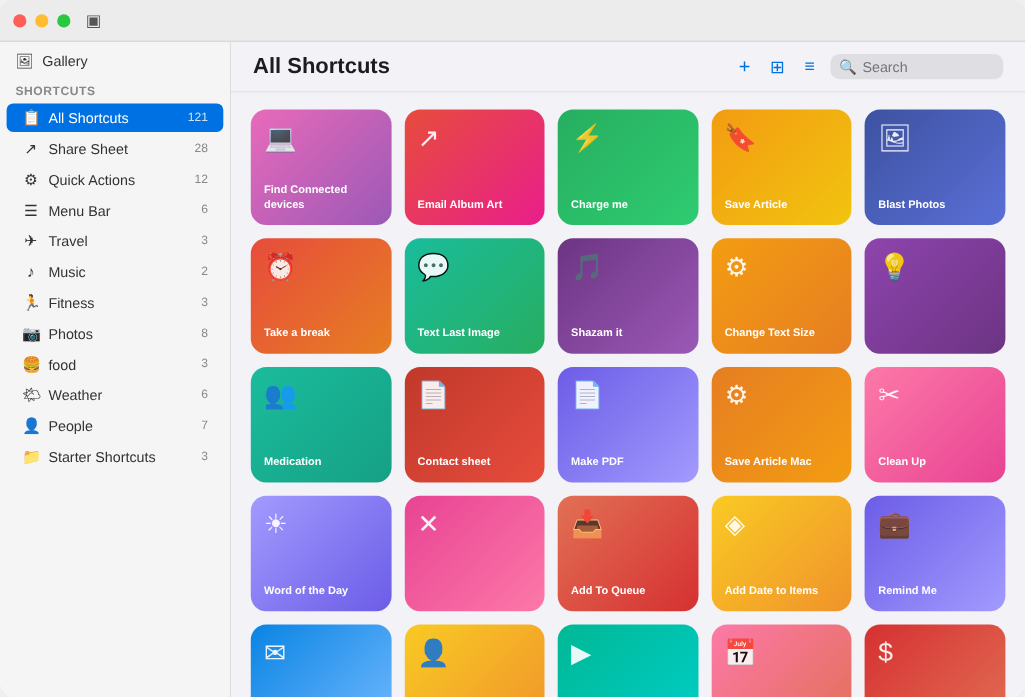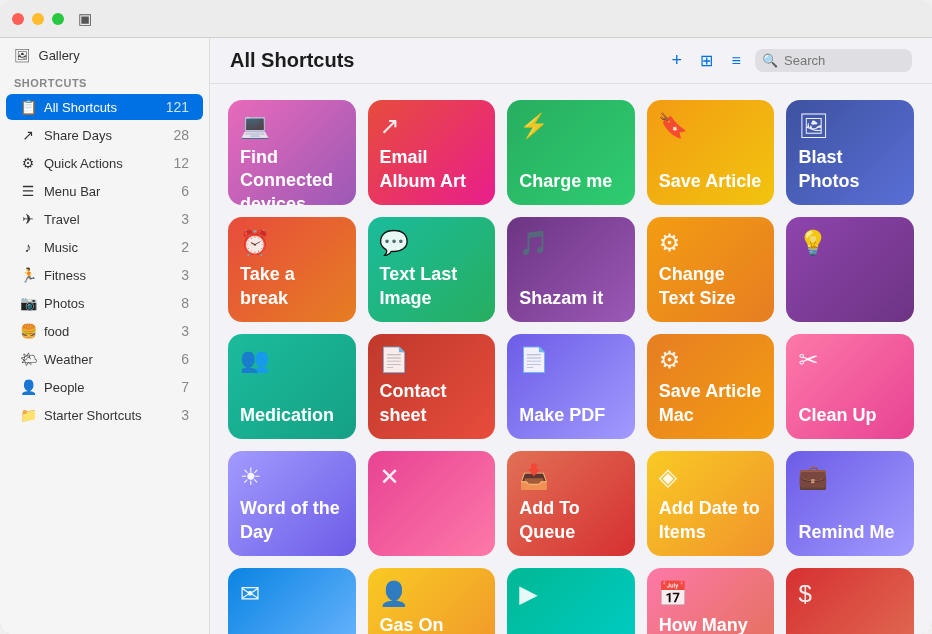--- a/index.html
+++ b/index.html
@@ -102,21 +102,21 @@
       cursor: pointer;
       border-radius: 6px;
       margin: 1px 6px;
     }
     .sidebar-item.active {
       background: #0071e3;
       color: white;
     }
     .sidebar-item .badge {
       margin-left: auto;
-      font-size: 14px;
+      font-size: 11px;
       color: #888;
       background: transparent;
     }
     .sidebar-item.active .badge { color: rgba(255,255,255,0.8); }
 
     .sidebar-item-icon { width: 16px; text-align: center; font-size: 14px; }
 
     
     .right-panel {
       flex: 1;
@@ -199,21 +199,21 @@
       overflow: hidden;
     }
 
     .card-icon {
       font-size: 24px;
       color: rgba(255,255,255,0.9);
       margin-bottom: 6px;
     }
 
     .card-label {
-      font-size: 18px;
+      font-size: 10px;
       font-weight: 600;
       color: white;
       line-height: 1.3;
       margin-top: auto;
     }
 
     
     .bg-pink-purple { background: linear-gradient(135deg, #e86aba, #9b59b6); }
     .bg-red-pink { background: linear-gradient(135deg, #e74c3c, #e91e8c); }
     .bg-green { background: linear-gradient(135deg, #27ae60, #2ecc71); }
@@ -263,21 +263,21 @@
 
       <div class="sidebar-section-label">Shortcuts</div>
 
       <div class="sidebar-item active">
         <span class="sidebar-item-icon">📋</span>
         <span>All Shortcuts</span>
         <span class="badge">121</span>
       </div>
       <div class="sidebar-item">
         <span class="sidebar-item-icon">↗</span>
-        <span>Share Days</span>
+        <span>Share Sheet</span>
         <span class="badge">28</span>
       </div>
       <div class="sidebar-item">
         <span class="sidebar-item-icon">⚙</span>
         <span>Quick Actions</span>
         <span class="badge">12</span>
       </div>
       <div class="sidebar-item">
         <span class="sidebar-item-icon">☰</span>
         <span>Menu Bar</span>

